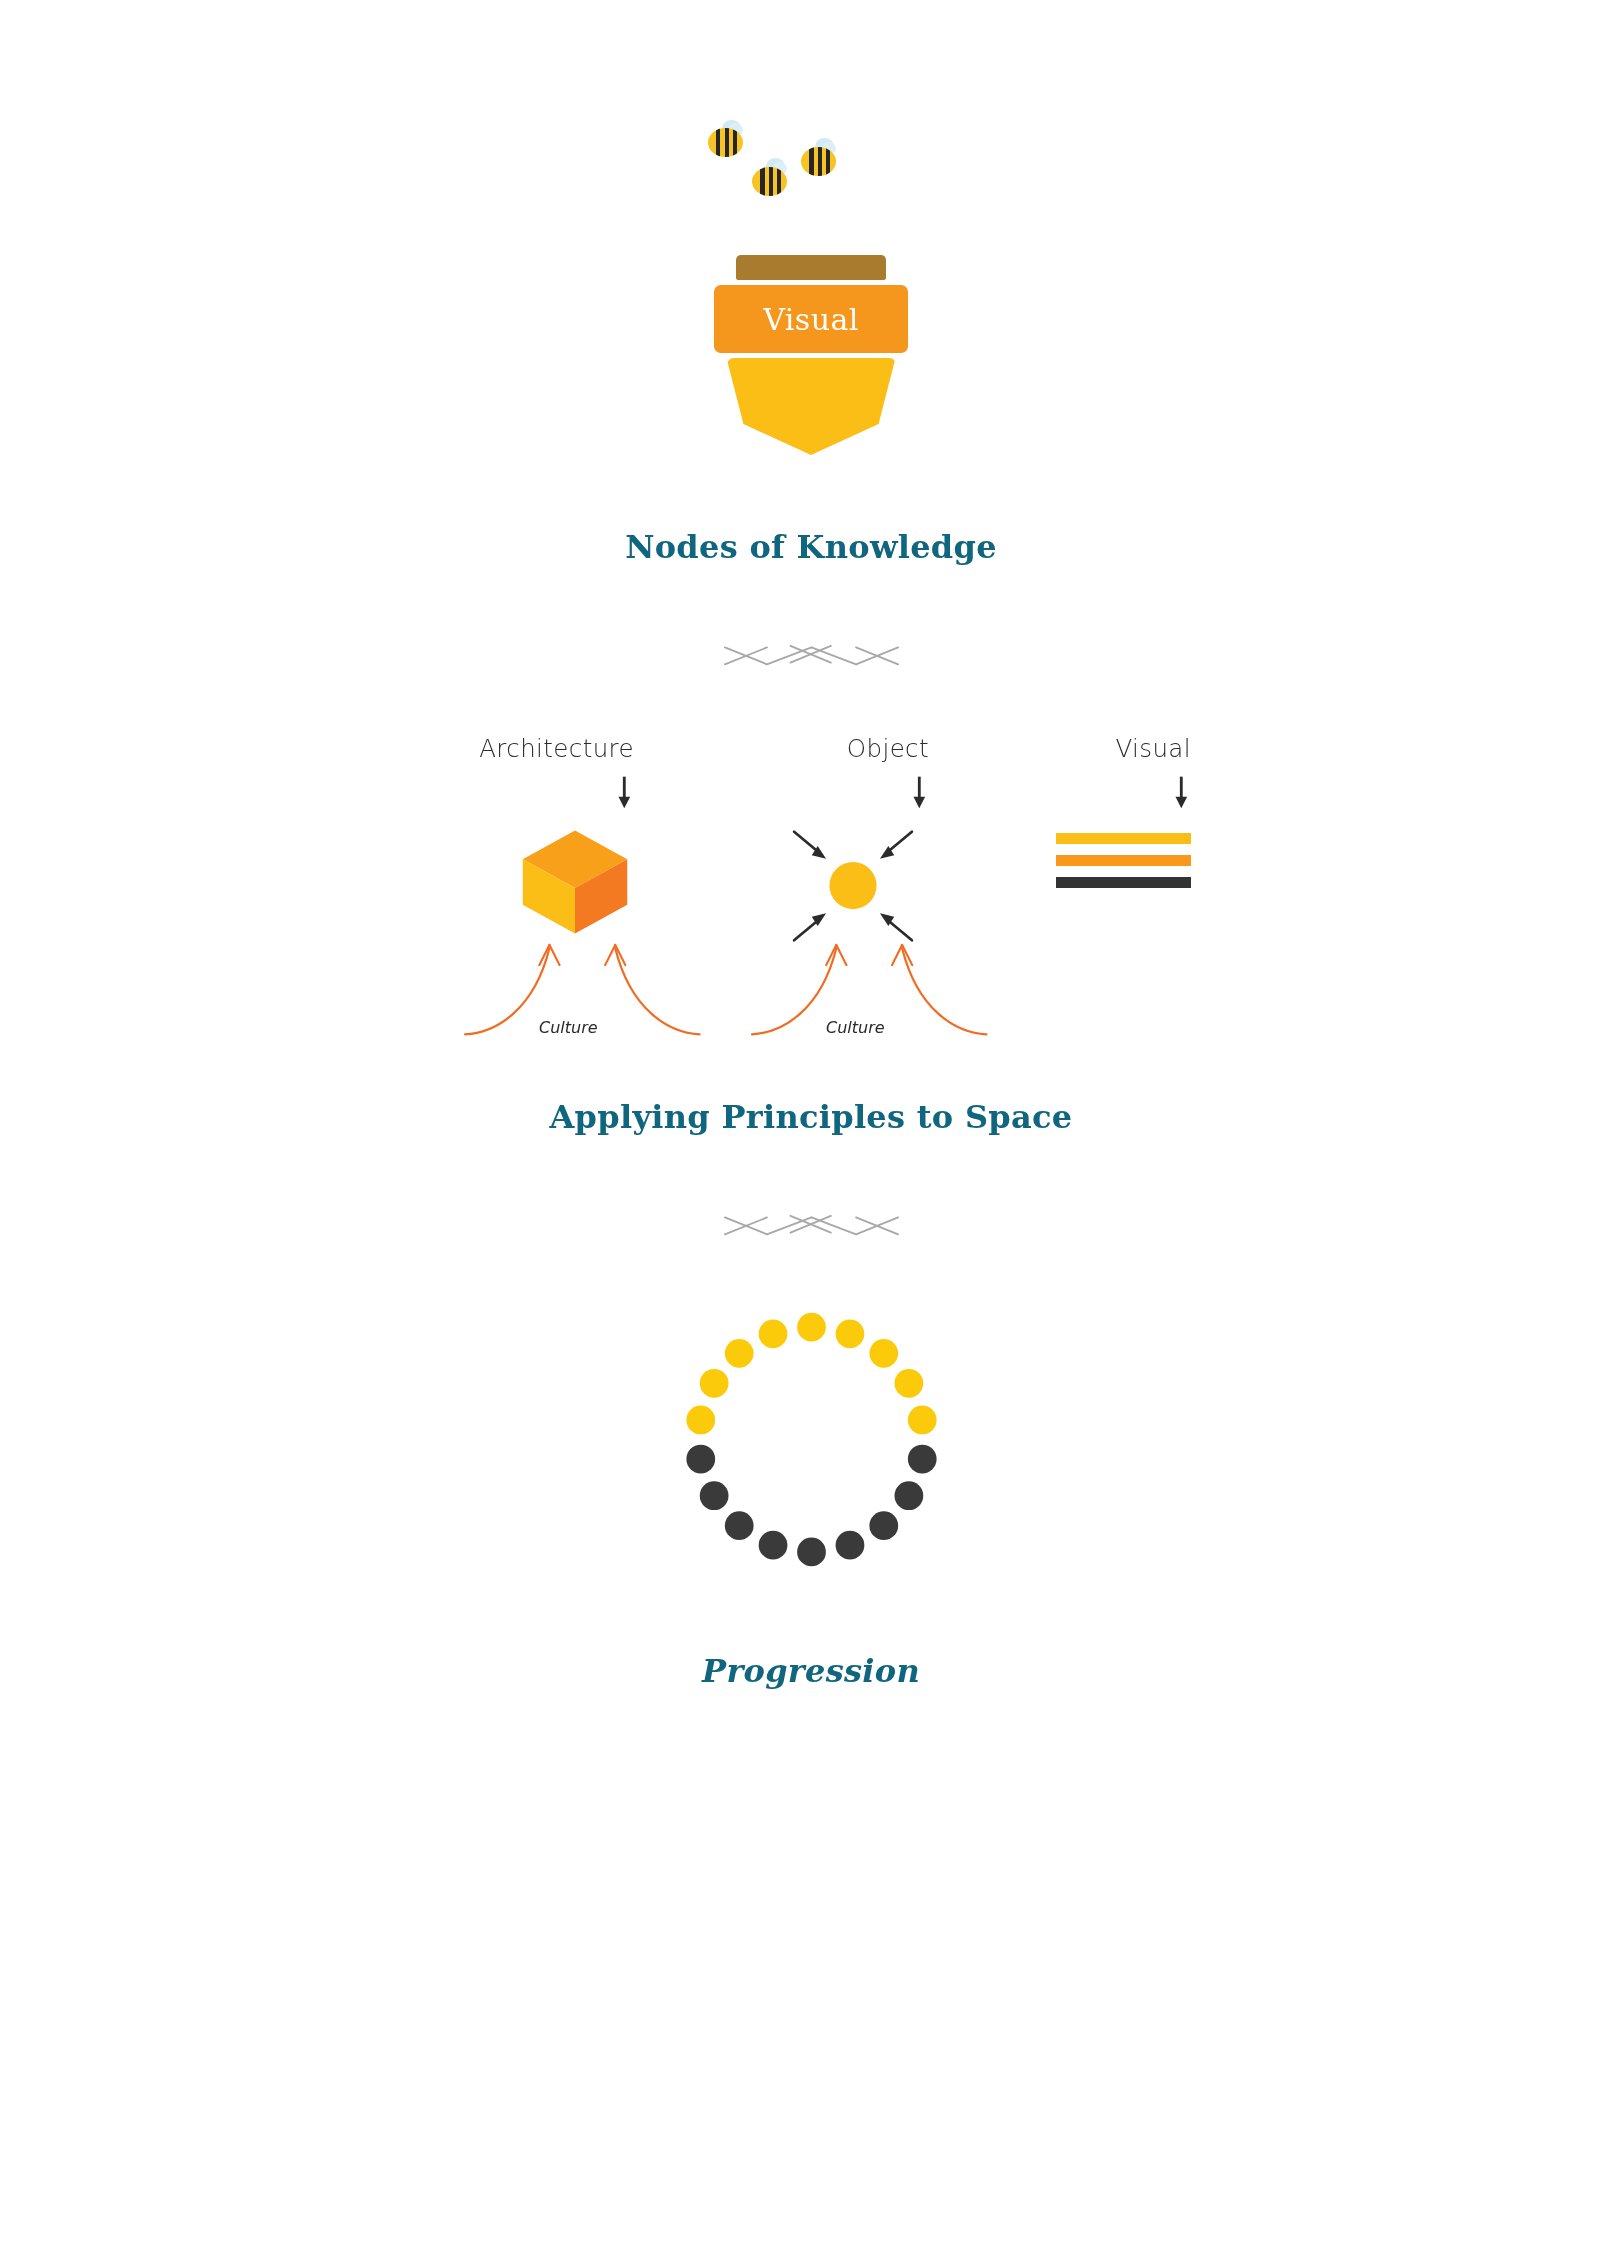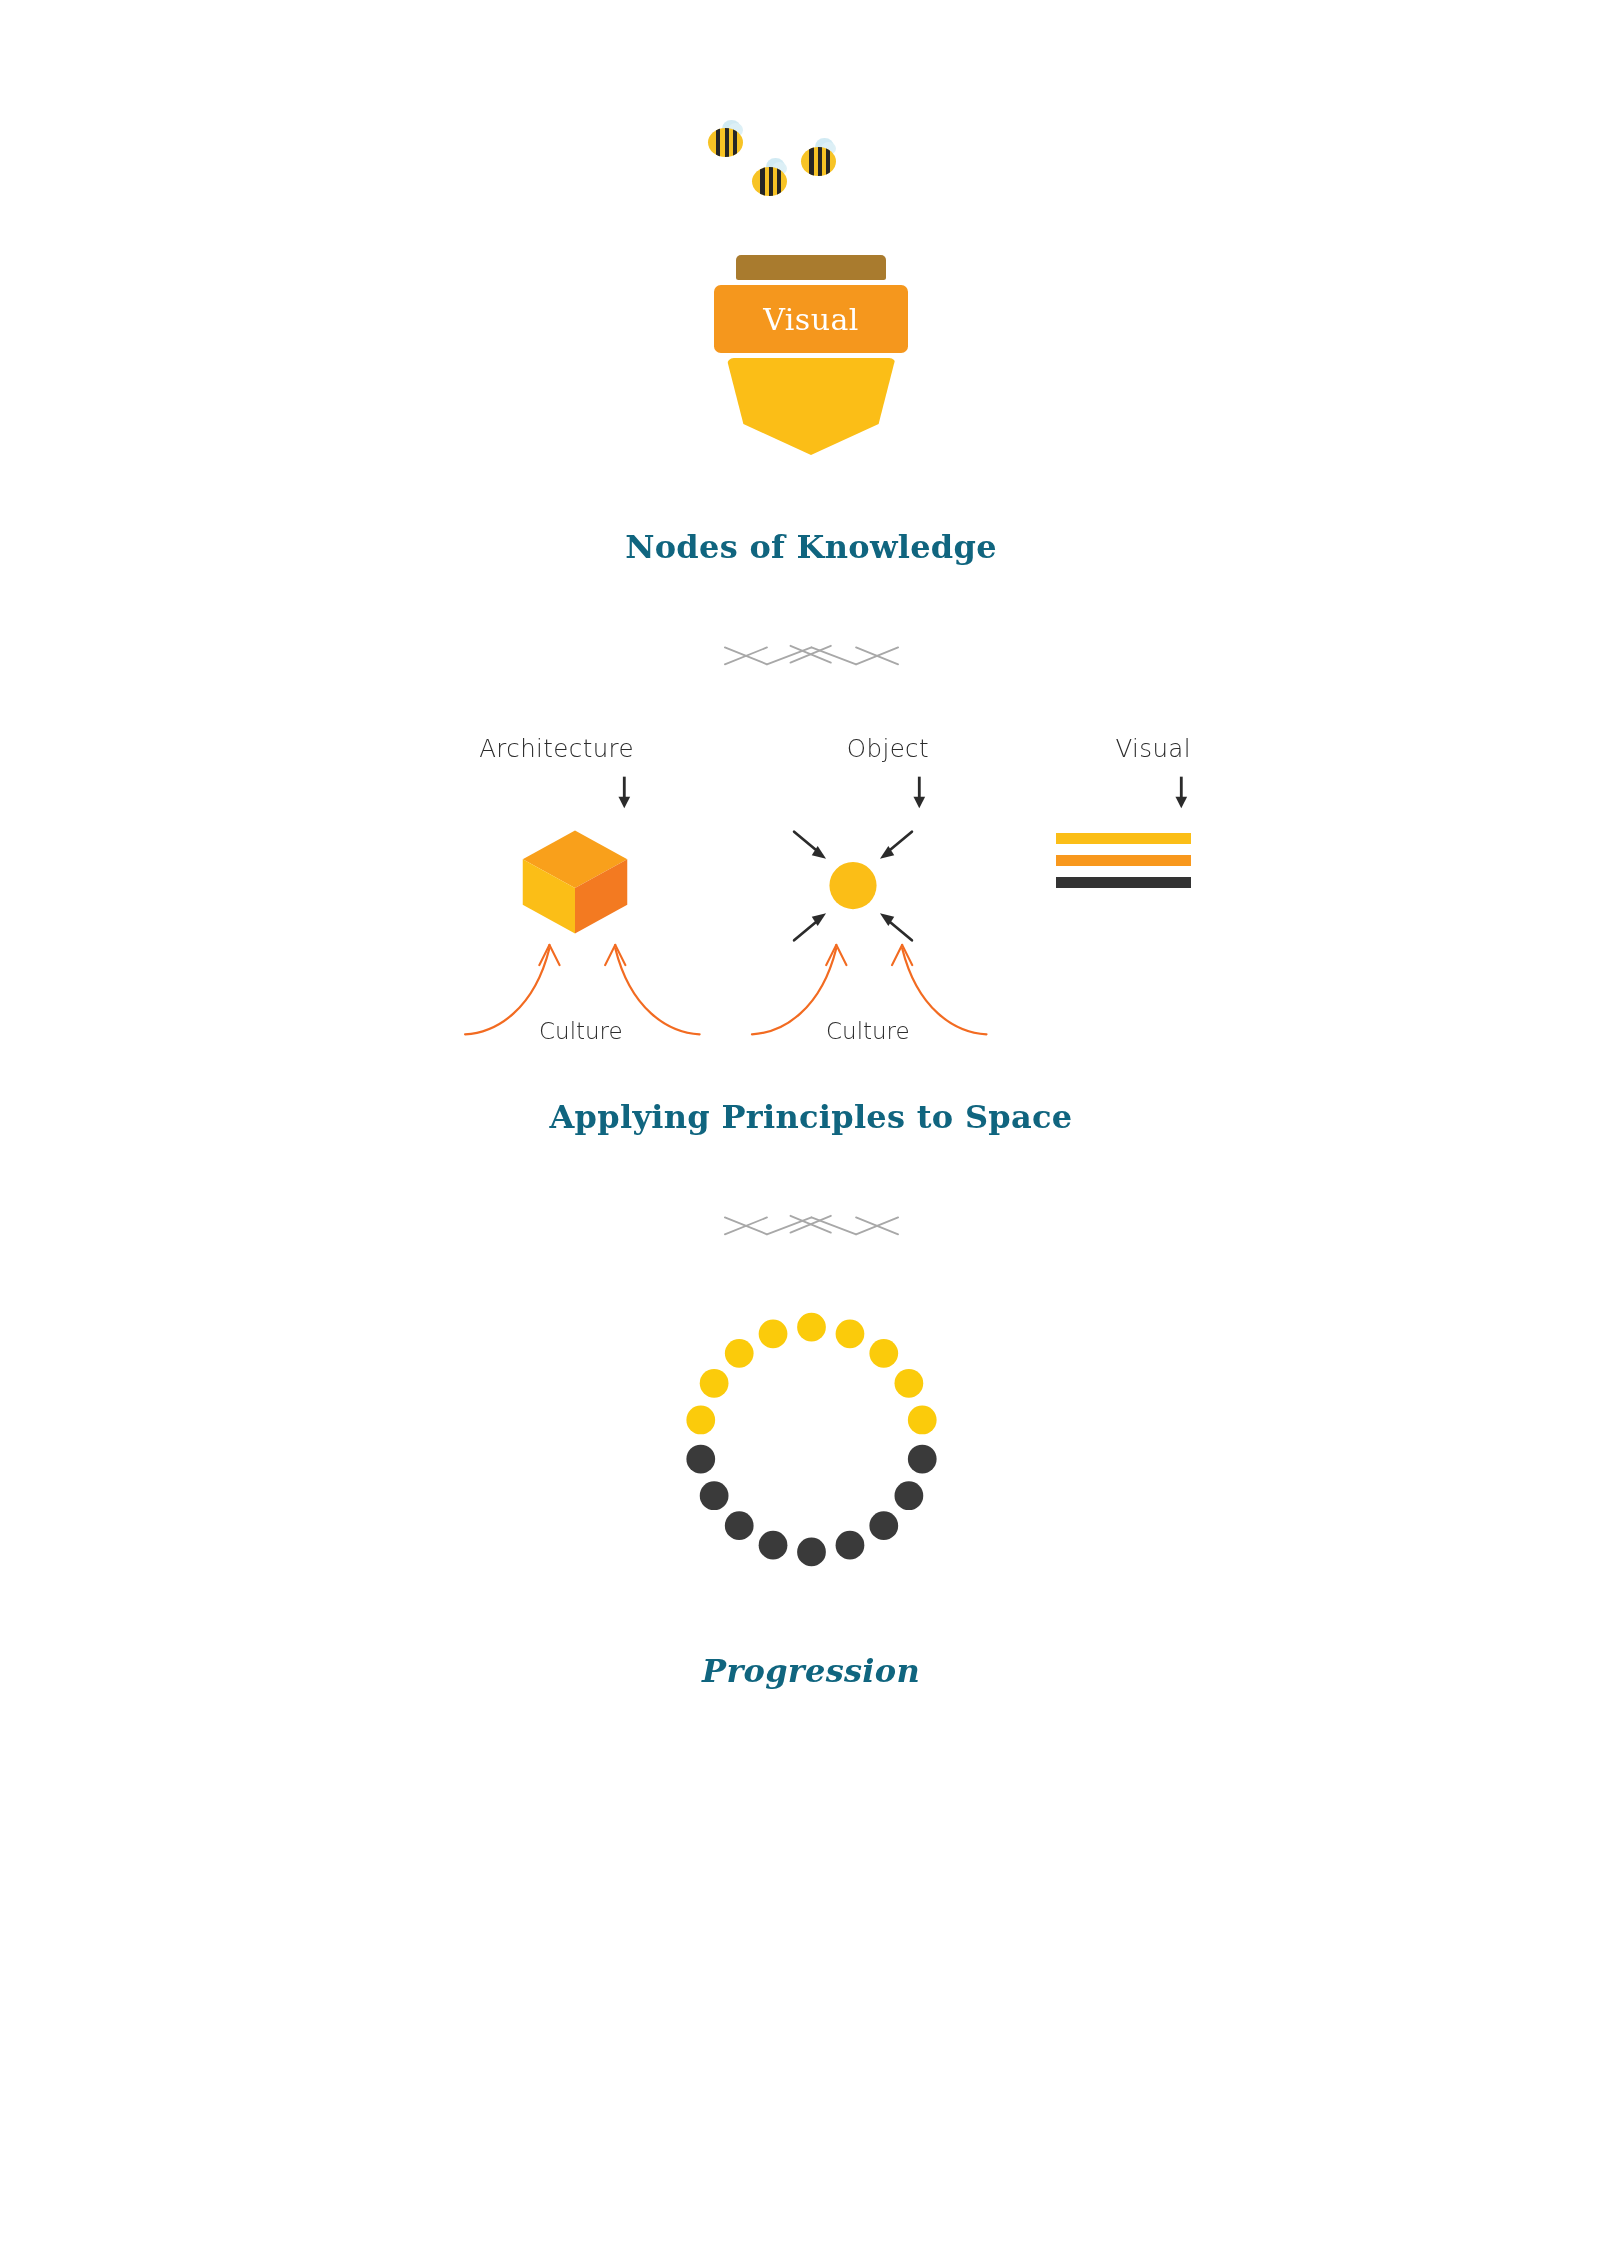--- a/index.html
+++ b/index.html
@@ -195,24 +195,25 @@
   .culture-layer {
     position: absolute;
     left: 0;
     top: 194px;
     width: 760px;
     height: 135px;
   }
   .culture-label {
     position: absolute;
     font-family: "DejaVu Sans", sans-serif;
-    font-size: 23px;
+    font-size: 16px;
     font-weight: 300;
     color: #2B2B2B;
     white-space: nowrap;
+    font-style: italic;
   }
   .culture-1 { left: 108px; top: 90px; }
   .culture-2 { left: 395px; top: 90px; }
 
   .sec2-title { margin-top: 35px; }
 
   
   .sec3 { margin-top: 59px; }
   .ring { width: 279px; height: 279px; }
   .sec3-title { margin-top: 73px; font-style: italic; }

